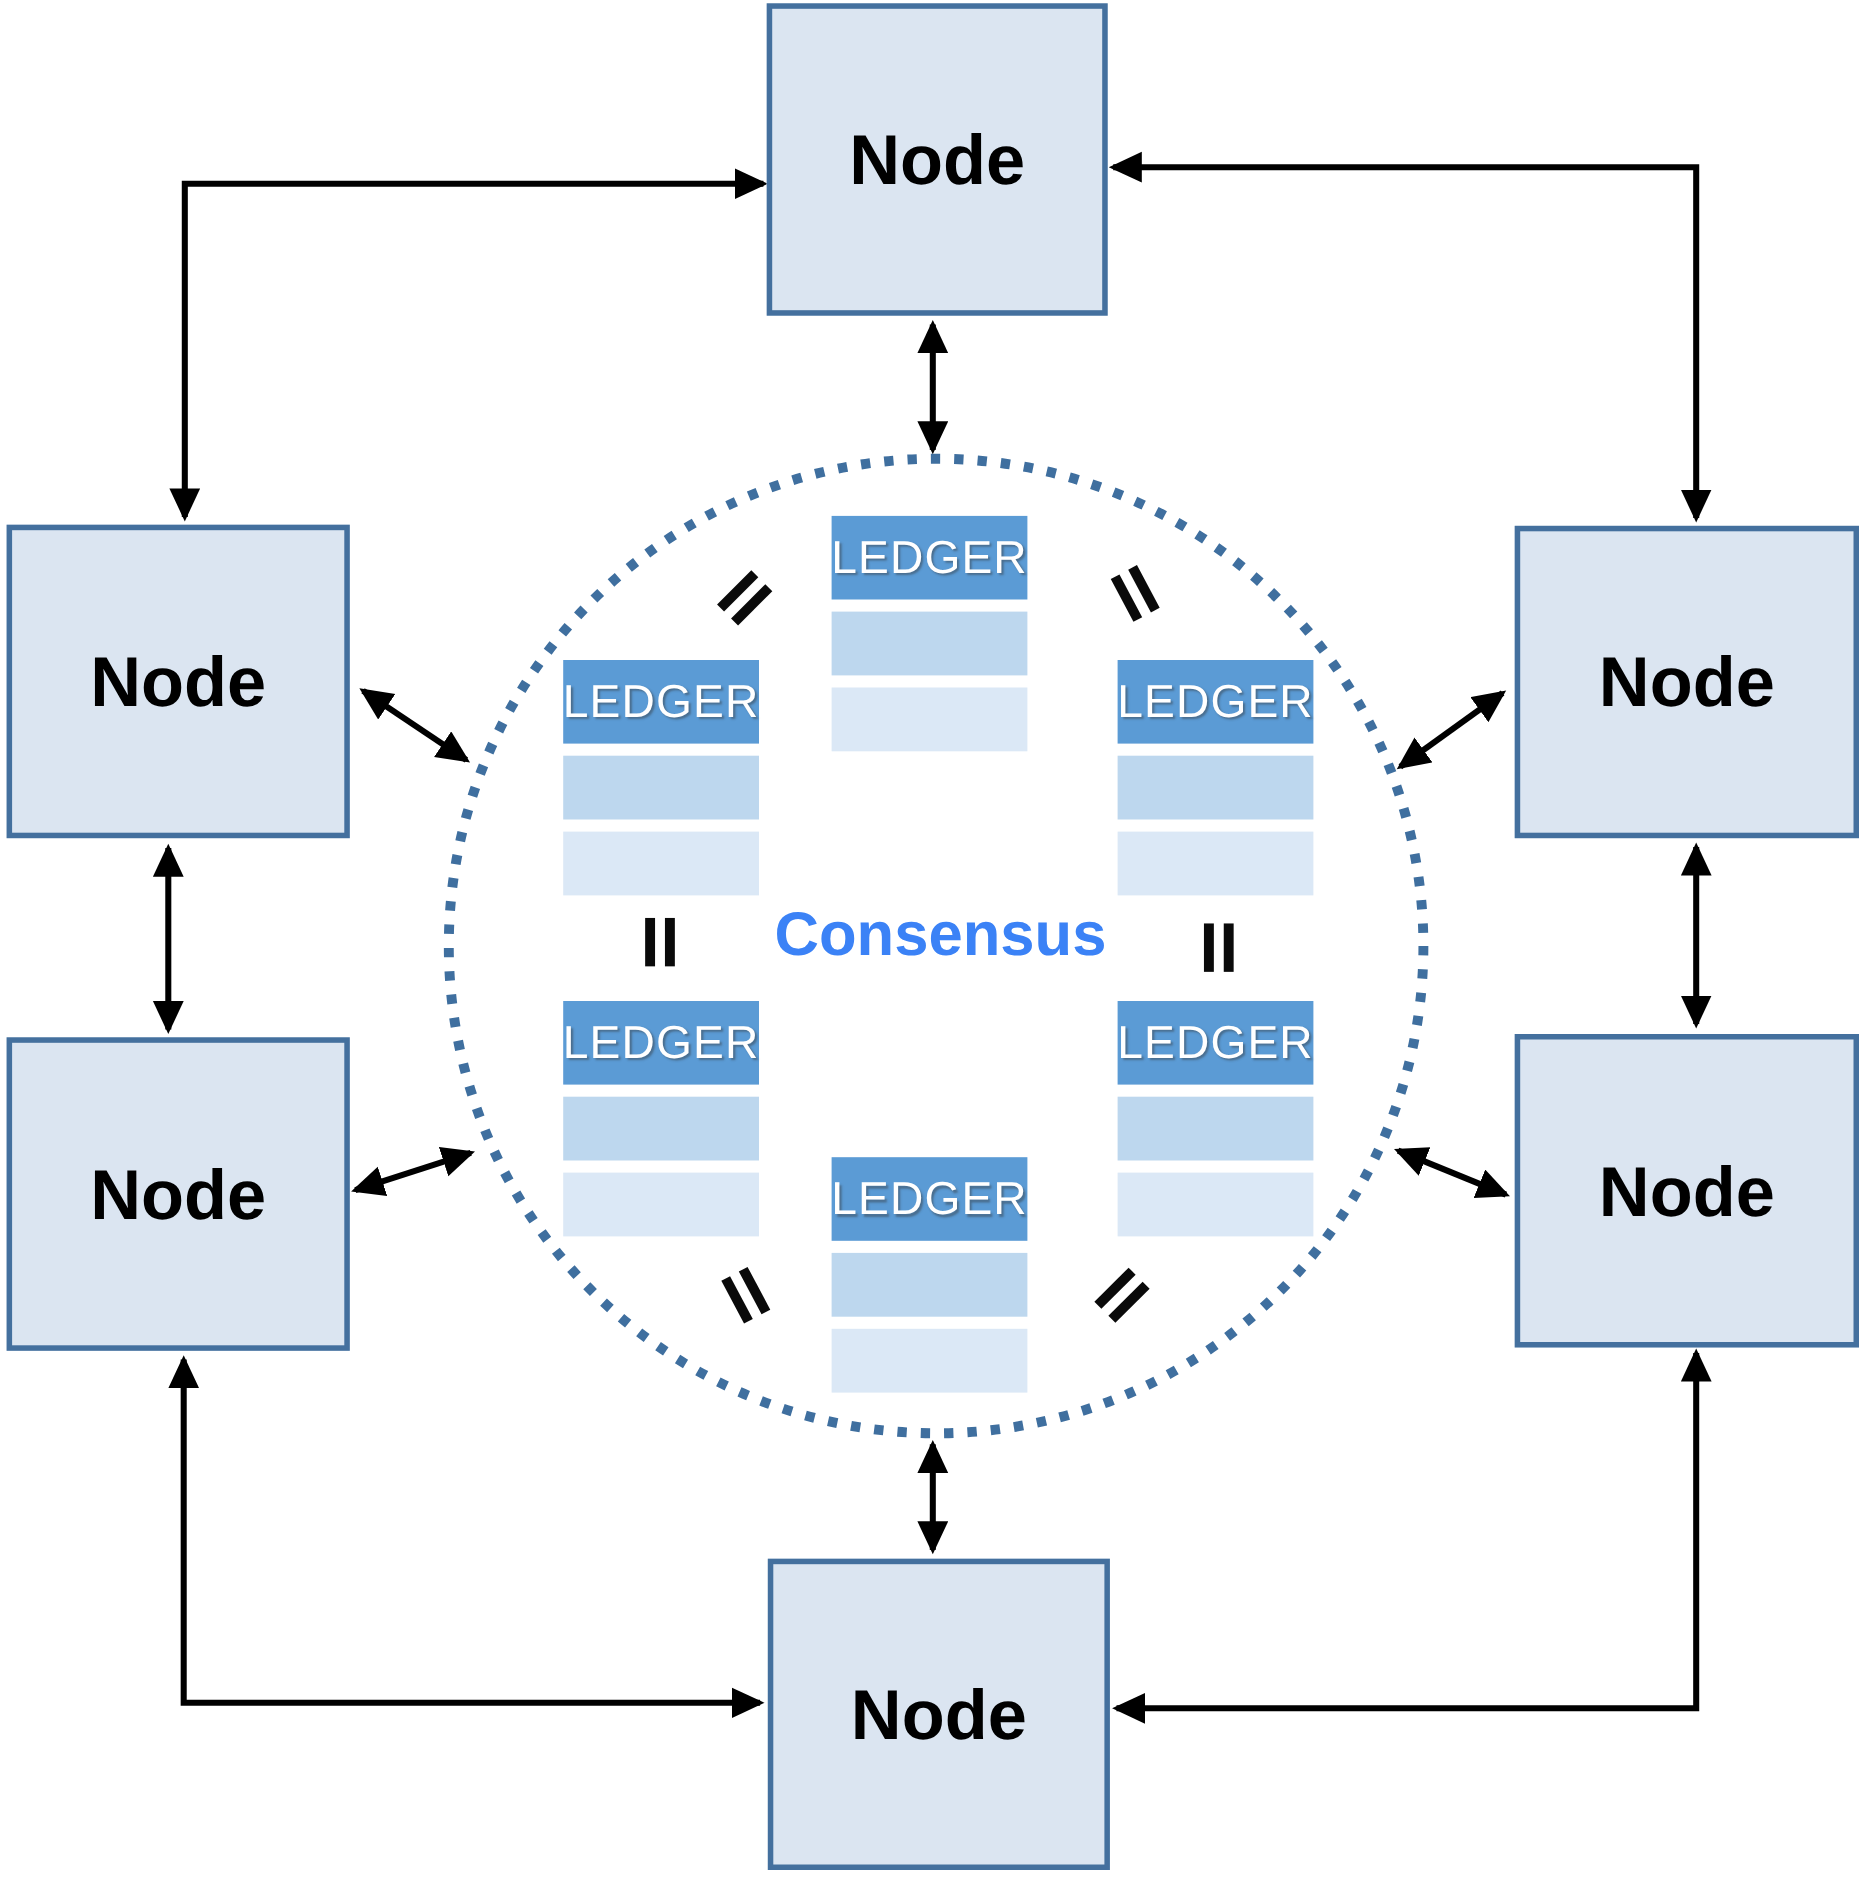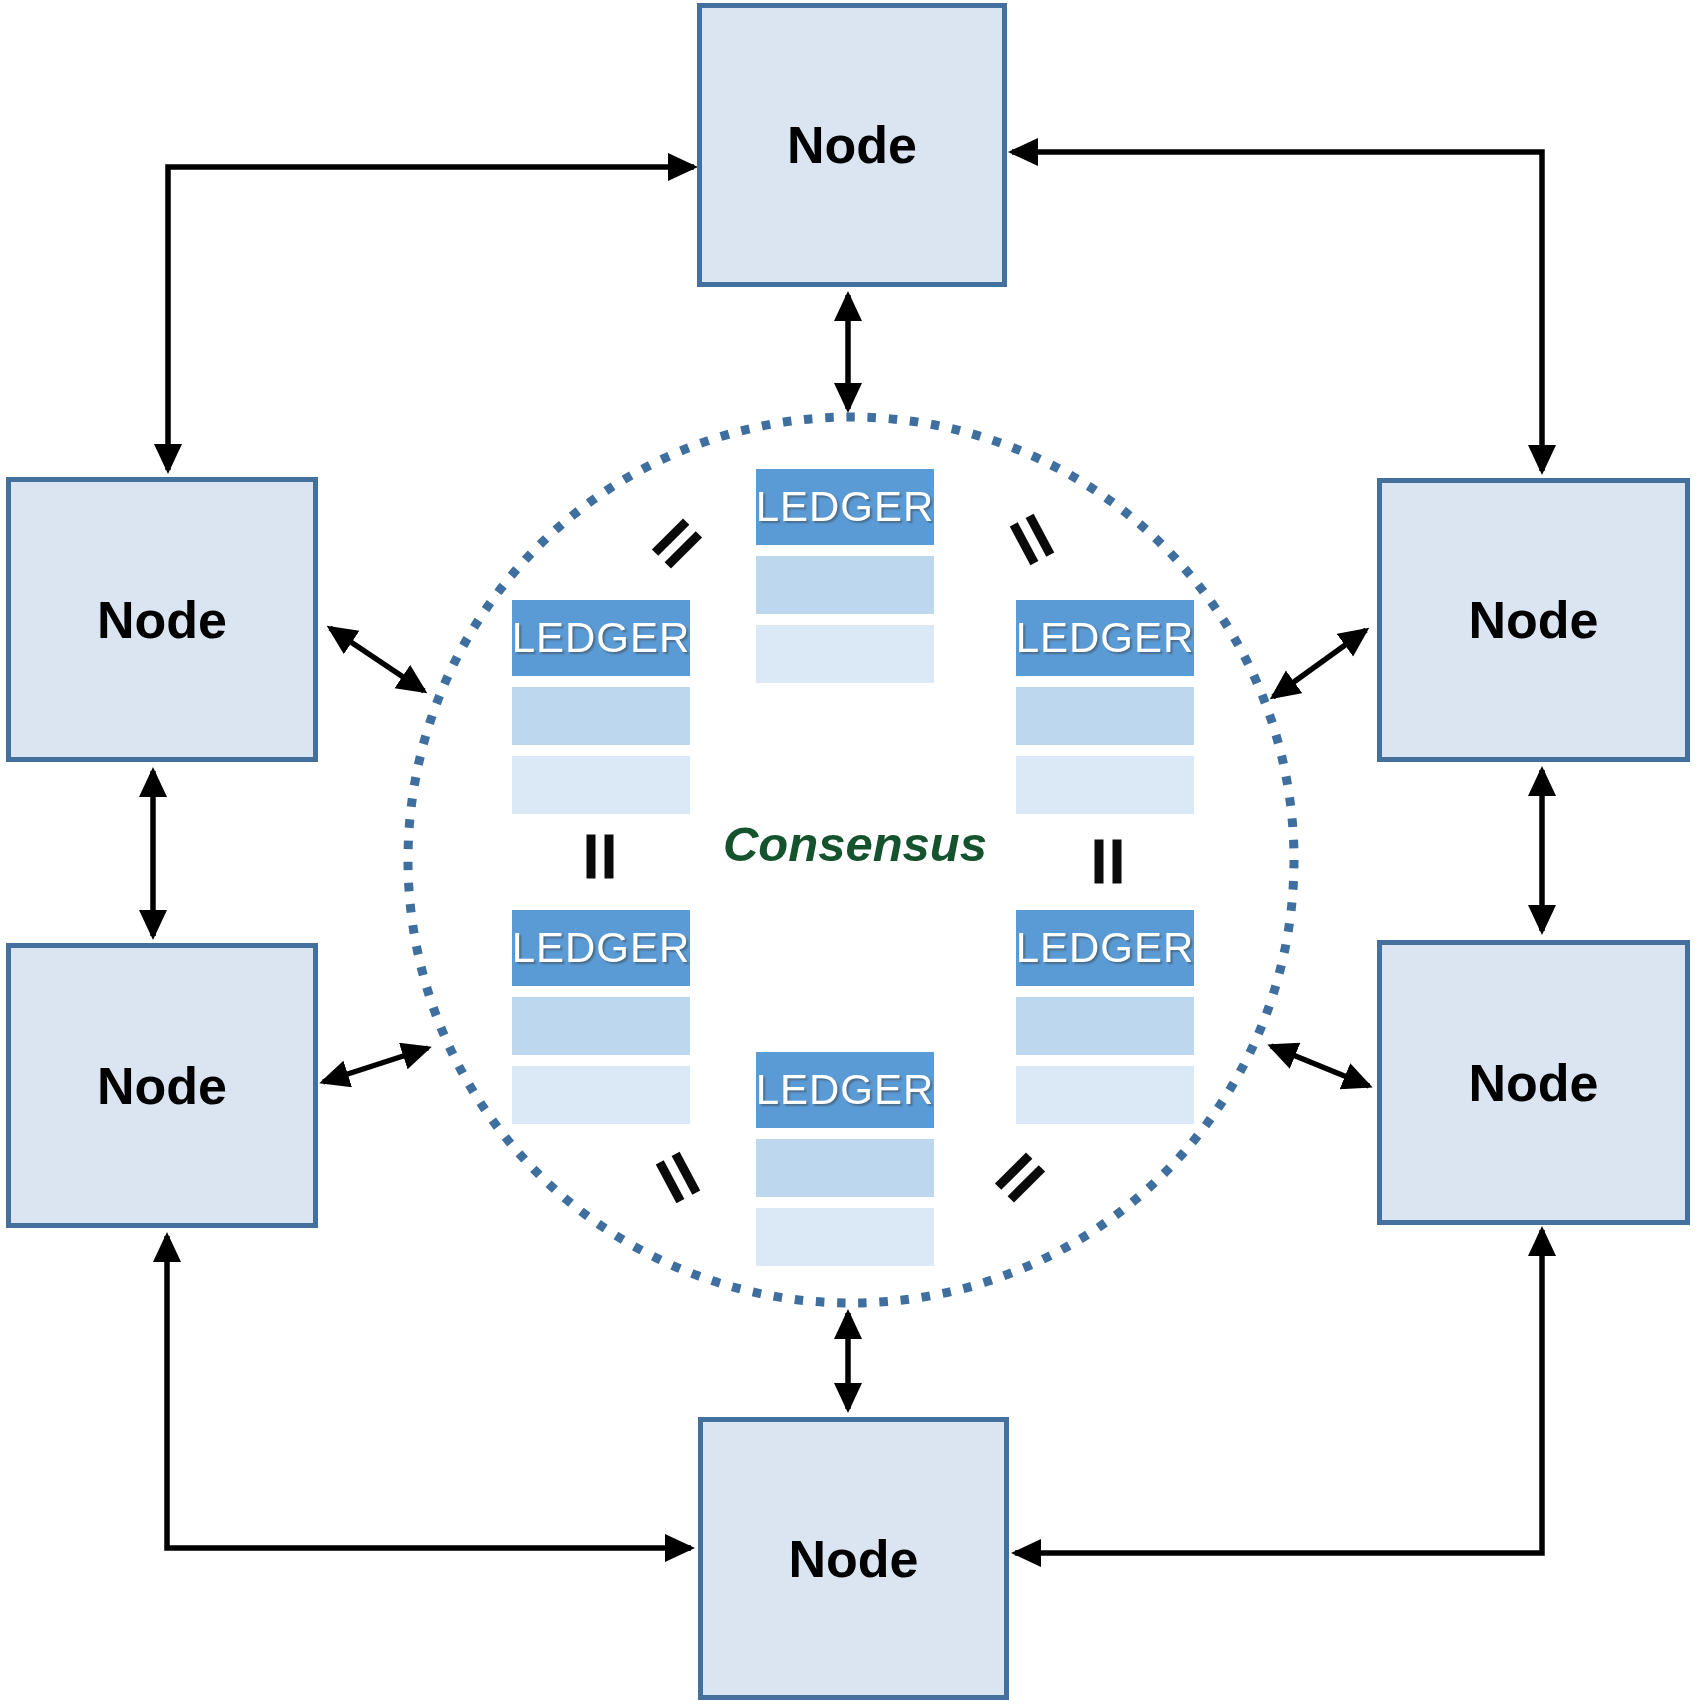--- a/index.html
+++ b/index.html
@@ -7,21 +7,21 @@
     position:relative;width:1698px;height:1706px;background:#ffffff;overflow:hidden;
     font-family:"Liberation Sans", sans-serif;
   }
   .stage svg{position:absolute;left:0;top:0;z-index:1;}
 
   
   .node{
     position:absolute;z-index:3;box-sizing:border-box;
     background:#dbe5f1;border:5px solid #44709e;
     display:flex;align-items:center;justify-content:center;
-    font-weight:bold;font-size:52px;color:#000;
+    font-weight:bold;font-size:64px;color:#000;
   }
   .node--top        {left:697px;top:3px;   width:310px;height:284px;}
   .node--upper-left {left:6px;  top:477px; width:312px;height:285px;}
   .node--upper-right{left:1377px;top:478px;width:313px;height:284px;}
   .node--lower-left {left:6px;  top:943px; width:312px;height:285px;}
   .node--lower-right{left:1377px;top:940px;width:313px;height:285px;}
   .node--bottom     {left:698px;top:1417px;width:311px;height:283px;}
 
   
   .ledger{position:absolute;z-index:2;width:178px;}
@@ -36,21 +36,21 @@
   .ledger--top-center {left:756px;top:469px;}
   .ledger--upper-left {left:512px;top:600px;}
   .ledger--upper-right{left:1016px;top:600px;}
   .ledger--lower-left {left:512px;top:910px;}
   .ledger--lower-right{left:1016px;top:910px;}
   .ledger--bottom-center{left:756px;top:1052px;}
 
   
   .consensus{
     position:absolute;z-index:2;left:655px;top:816px;width:400px;
-    text-align:center;font-size:49px;font-weight:bold;color:#14532d;font-style:italic;
+    text-align:center;font-size:56px;font-weight:bold;color:#3b82f6;
   }
 
   
   .eq{
     position:absolute;z-index:2;width:44px;height:27px;
     display:flex;flex-direction:column;justify-content:space-between;
   }
   .eq .bar{height:9px;background:#0a0a0a;}
   .eq--tl{left:655px;top:530px;transform:rotate(-45deg);}
   .eq--tr{left:1010px;top:526px;transform:rotate(62deg);}

